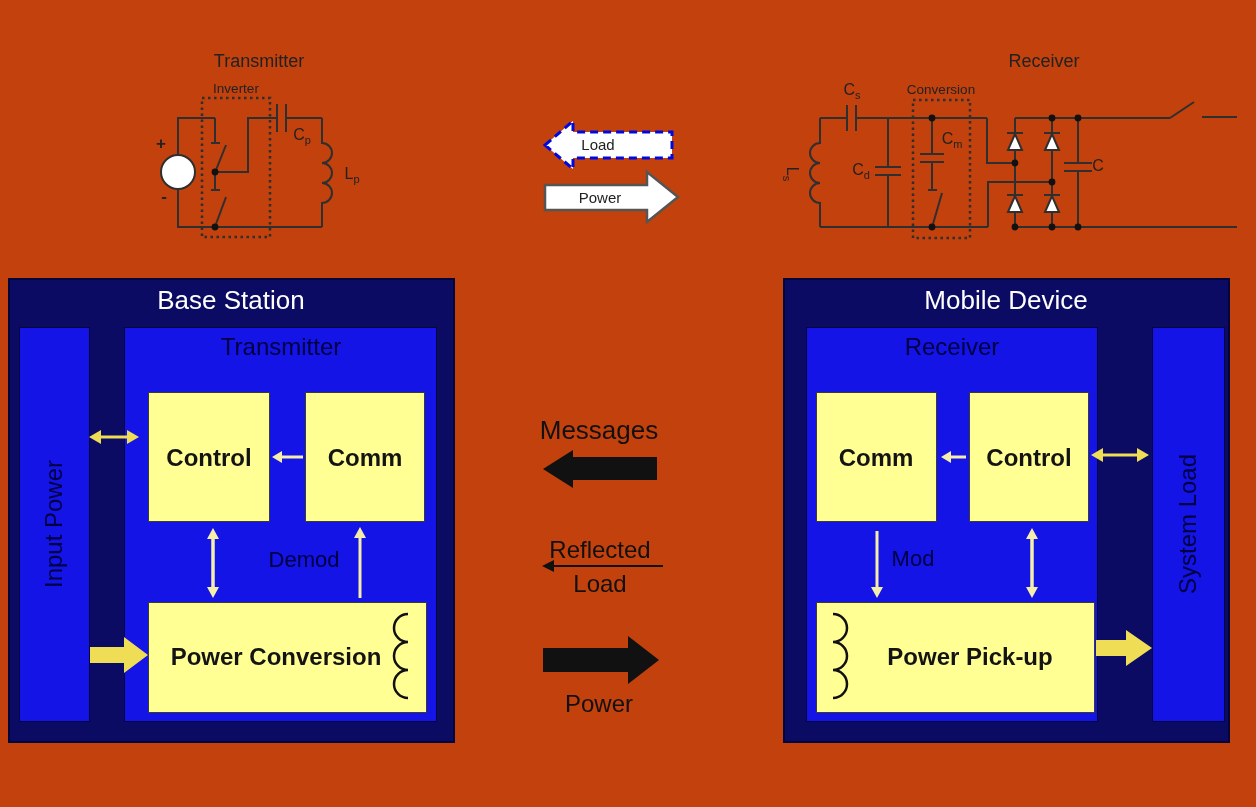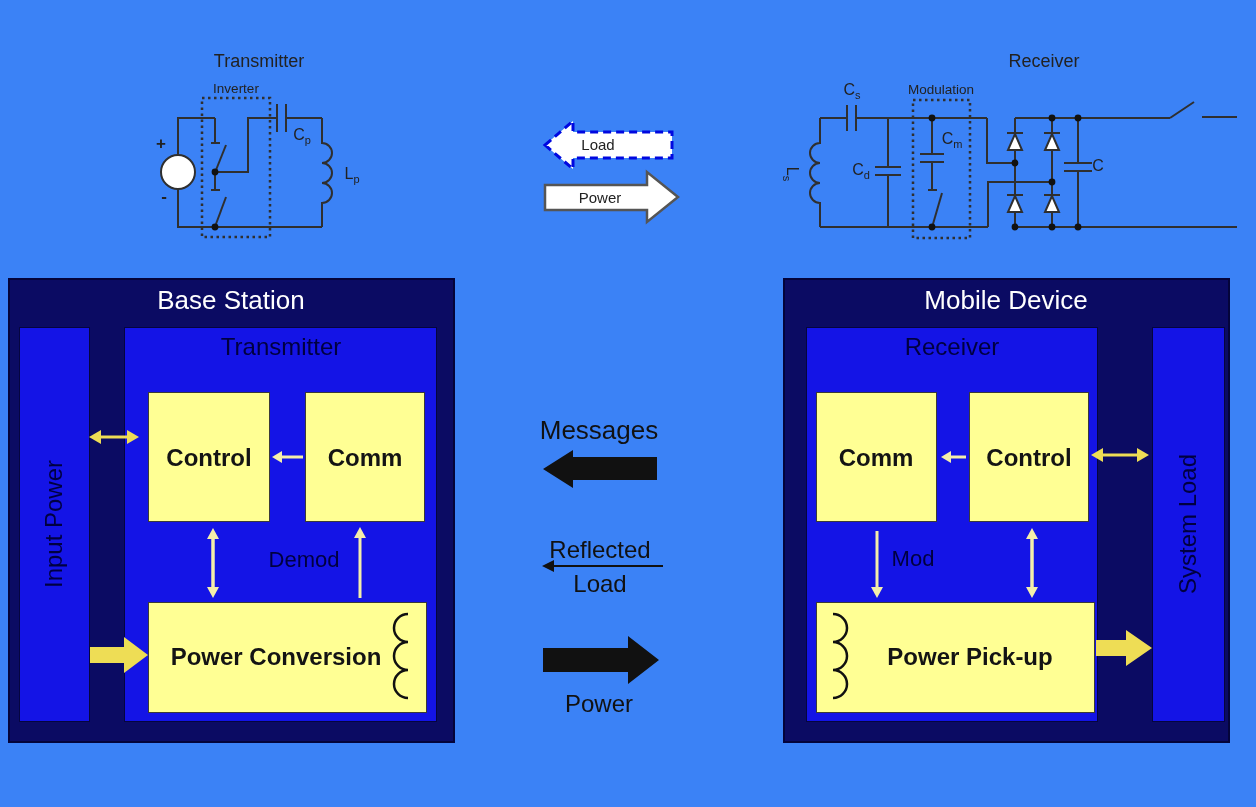--- a/index.html
+++ b/index.html
@@ -1,16 +1,16 @@
 <!DOCTYPE html>
 <html><head>
 <meta charset="utf-8">
 <style>
   html,body{margin:0;padding:0;background:#fff;}
-  #stage{position:relative;width:1256px;height:807px;background:#3b82f6;overflow:hidden;
+  #stage{position:relative;width:1256px;height:807px;background:#c2410c;overflow:hidden;
          font-family:"Liberation Sans","DejaVu Sans",sans-serif;}
   .box{position:absolute;box-sizing:border-box;}
   .dark{background:#0b0b63;border:2px solid #04043a;}
   .blue{background:#1414e6;border:1px solid #05053f;}
   .yellow{background:#ffff94;border:1px solid #3a3a3a;}
   .lbl{position:absolute;transform:translate(-50%,-50%);white-space:nowrap;line-height:1.05;}
   .vlbl{position:absolute;transform:translate(-50%,-50%) rotate(-90deg);white-space:nowrap;}
   .rot90{position:absolute;transform:translate(-50%,-50%) rotate(90deg);white-space:nowrap;}
   .white-title{color:#ffffff;font-size:26px;}
   .navy-text{color:#000040;font-size:24px;}
@@ -199,21 +199,21 @@
   <div class="lbl circ-small" style="left:236px;top:89px;">Inverter</div>
   <div class="lbl sign" style="left:161px;top:144px;">+</div>
   <div class="lbl sign" style="left:164px;top:197px;">-</div>
   <div class="lbl circ" style="left:290px;top:137px;margin-left:12px;"><span>C</span><sub>p</sub></div>
   <div class="lbl circ" style="left:352px;top:176px;"><span>L</span><sub>p</sub></div>
 
   <div class="lbl circ" style="left:598px;top:145px;font-size:15px;">Load</div>
   <div class="lbl circ" style="left:600px;top:198px;font-size:15px;">Power</div>
 
   <div class="lbl circ-title" style="left:1044px;top:61px;">Receiver</div>
-  <div class="lbl circ-small" style="left:941px;top:90px;">Modulation</div>
+  <div class="lbl circ-small" style="left:941px;top:90px;">Conversion</div>
   <div class="rot90 circ" style="left:791px;top:174px;"><span>L</span><sub>s</sub></div>
   <div class="lbl circ" style="left:852px;top:92px;"><span>C</span><sub>s</sub></div>
   <div class="lbl circ" style="left:861px;top:172px;"><span>C</span><sub>d</sub></div>
   <div class="lbl circ" style="left:952px;top:141px;"><span>C</span><sub>m</sub></div>
   <div class="lbl circ" style="left:1098px;top:166px;">C</div>
 
   <div class="lbl white-title" style="left:231px;top:301px;">Base Station</div>
   <div class="vlbl navy-text" style="left:54px;top:524px;">Input Power</div>
   <div class="lbl navy-text" style="left:281px;top:347px;">Transmitter</div>
   <div class="lbl black-text" style="left:209px;top:458px;">Control</div>

